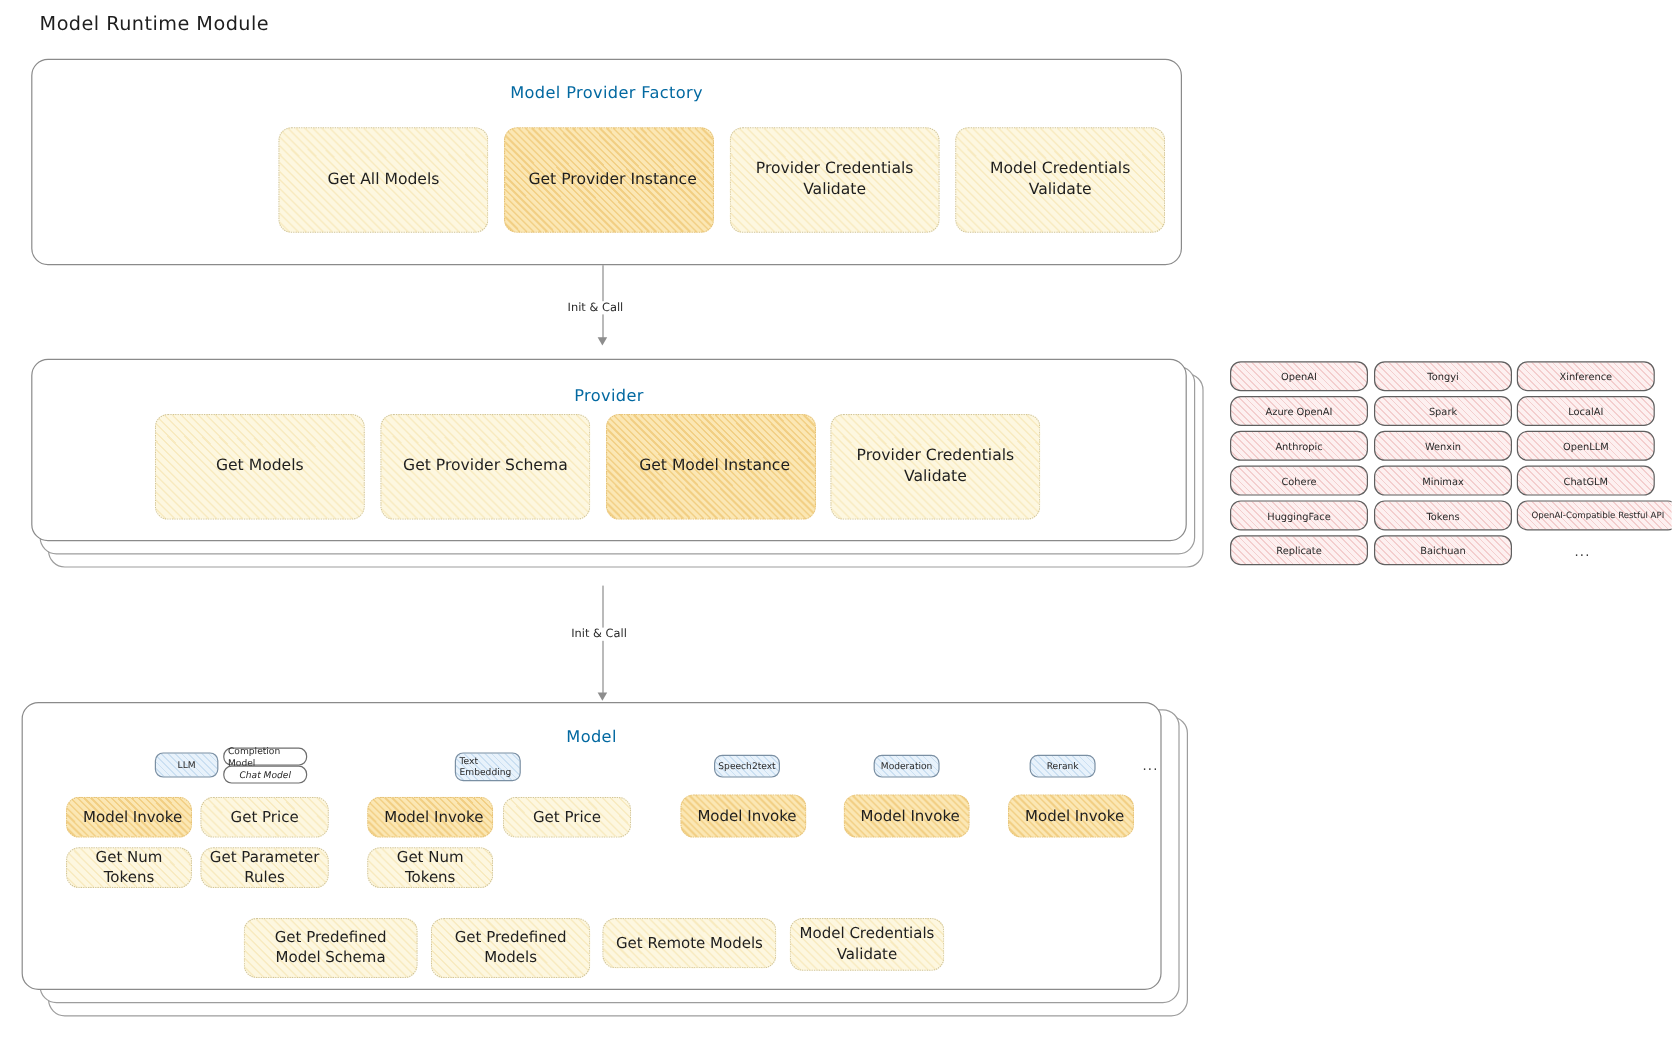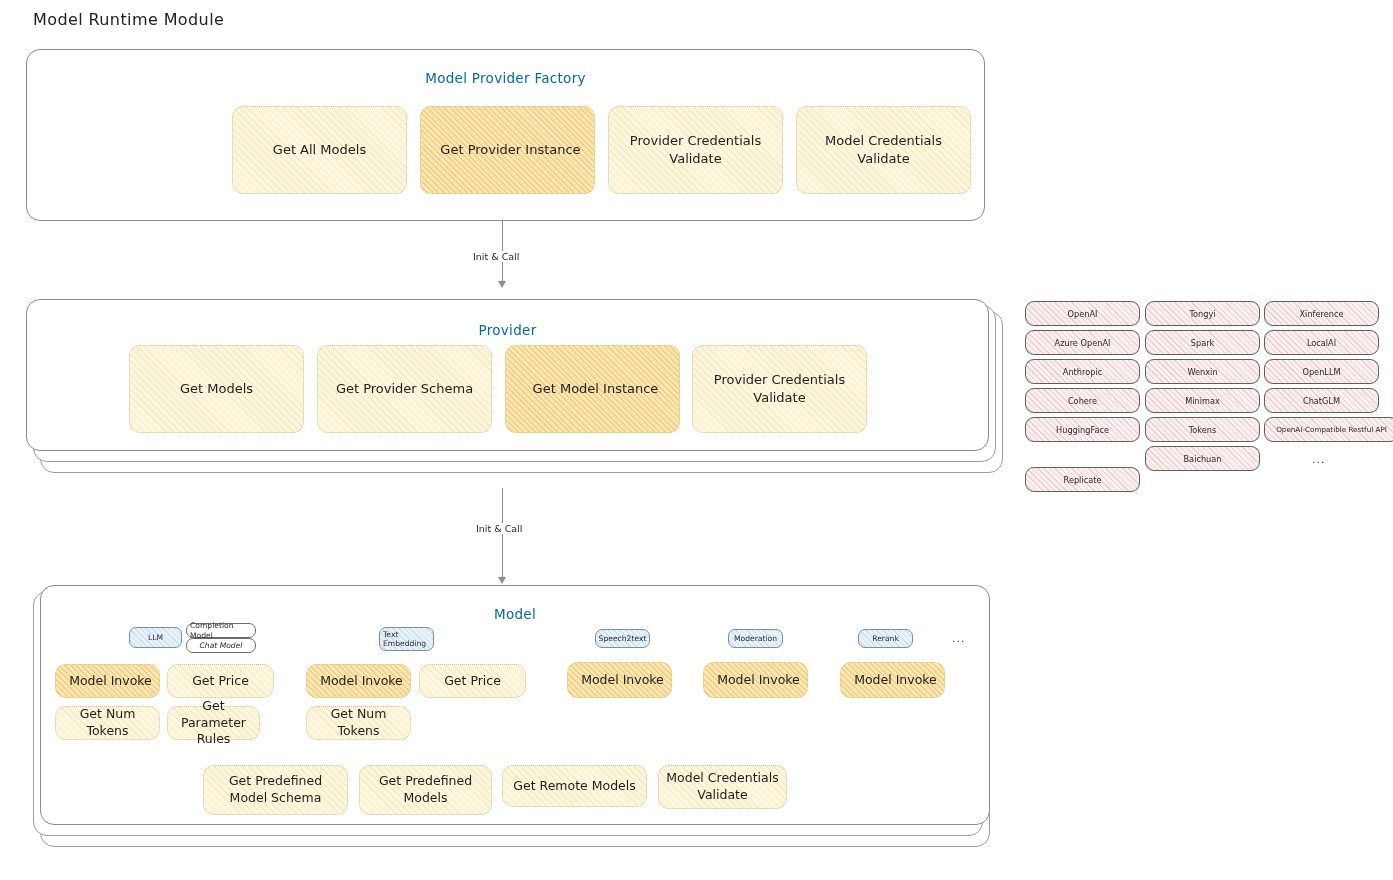--- a/index.html
+++ b/index.html
@@ -118,21 +118,21 @@
   <div class="op big strong" style="left:505px;top:345px;width:175px;height:88px;">Get Model Instance</div>
   <div class="op big" style="left:692px;top:345px;width:175px;height:88px;">Provider Credentials Validate</div>
 
   <div>
 
     <div class="pill" style="left:1025px;top:301px;width:115px;height:25px;">OpenAI</div>
     <div class="pill" style="left:1025px;top:330px;width:115px;height:25px;">Azure OpenAI</div>
     <div class="pill" style="left:1025px;top:359px;width:115px;height:25px;">Anthropic</div>
     <div class="pill" style="left:1025px;top:388px;width:115px;height:25px;">Cohere</div>
     <div class="pill" style="left:1025px;top:417px;width:115px;height:25px;">HuggingFace</div>
-    <div class="pill" style="left:1025px;top:467px;width:115px;height:25px;">Replicate</div>
+    <div class="pill" style="left:1025px;top:446px;width:115px;height:25px;">Replicate</div>
 
     <div class="pill" style="left:1145px;top:301px;width:115px;height:25px;">Tongyi</div>
     <div class="pill" style="left:1145px;top:330px;width:115px;height:25px;">Spark</div>
     <div class="pill" style="left:1145px;top:359px;width:115px;height:25px;">Wenxin</div>
     <div class="pill" style="left:1145px;top:388px;width:115px;height:25px;">Minimax</div>
     <div class="pill" style="left:1145px;top:417px;width:115px;height:25px;">Tokens</div>
     <div class="pill" style="left:1145px;top:446px;width:115px;height:25px;">Baichuan</div>
 
     <div class="pill" style="left:1264px;top:301px;width:115px;height:25px;">Xinference</div>
     <div class="pill" style="left:1264px;top:330px;width:115px;height:25px;">LocalAI</div>
@@ -141,31 +141,31 @@
     <div class="pill" style="left:1264px;top:417px;width:135px;height:25px;font-size:7.2px;">OpenAI-Compatible Restful API</div>
     <div class="ellipsis-mark" style="left:1312px;top:453px;">...</div>
   </div>
 
   <div class="arrow-line" style="left:502px;top:488px;height:92px;"></div>
   <div class="arrow-head" style="left:498px;top:577px;"></div>
   <div class="arrow-label" style="left:472px;top:523px;">Init &amp; Call</div>
 
   <div class="frame ghost" style="left:40px;top:597px;width:950px;height:250px;"></div>
   <div class="frame ghost" style="left:33px;top:591px;width:950px;height:245px;"></div>
-  <div class="frame" style="left:40px;top:585px;width:950px;height:240px;padding-left:29px;">
+  <div class="frame" style="left:18px;top:585px;width:950px;height:240px;padding-left:29px;">
     <div class="frame-title" style="top:20px;">Model</div>
   </div>
 
   <div class="badge blue" style="left:129px;top:627px;width:53px;height:21px;">LLM</div>
   <div class="badge" style="left:186px;top:623px;width:70px;height:15px;">Completion Model</div>
   <div class="badge" style="left:186px;top:638px;width:70px;height:15px;font-style:italic;">Chat Model</div>
   <div class="op strong" style="left:55px;top:664px;width:105px;height:34px;">Model Invoke</div>
   <div class="op" style="left:167px;top:664px;width:107px;height:34px;">Get Price</div>
   <div class="op" style="left:55px;top:706px;width:105px;height:34px;">Get Num Tokens</div>
-  <div class="op" style="left:167px;top:706px;width:93px;height:34px;">Get Parameter Rules</div>
+  <div class="op" style="left:167px;top:706px;width:107px;height:34px;">Get Parameter Rules</div>
 
   <div class="badge blue" style="left:379px;top:627px;width:55px;height:24px;">Text Embedding</div>
   <div class="op strong" style="left:306px;top:664px;width:105px;height:34px;">Model Invoke</div>
   <div class="op" style="left:419px;top:664px;width:107px;height:34px;">Get Price</div>
   <div class="op" style="left:306px;top:706px;width:105px;height:34px;">Get Num Tokens</div>
 
   <div class="badge blue" style="left:595px;top:629px;width:55px;height:19px;">Speech2text</div>
   <div class="op strong" style="left:567px;top:662px;width:105px;height:36px;">Model Invoke</div>
 
   <div class="badge blue" style="left:728px;top:629px;width:55px;height:19px;">Moderation</div>

